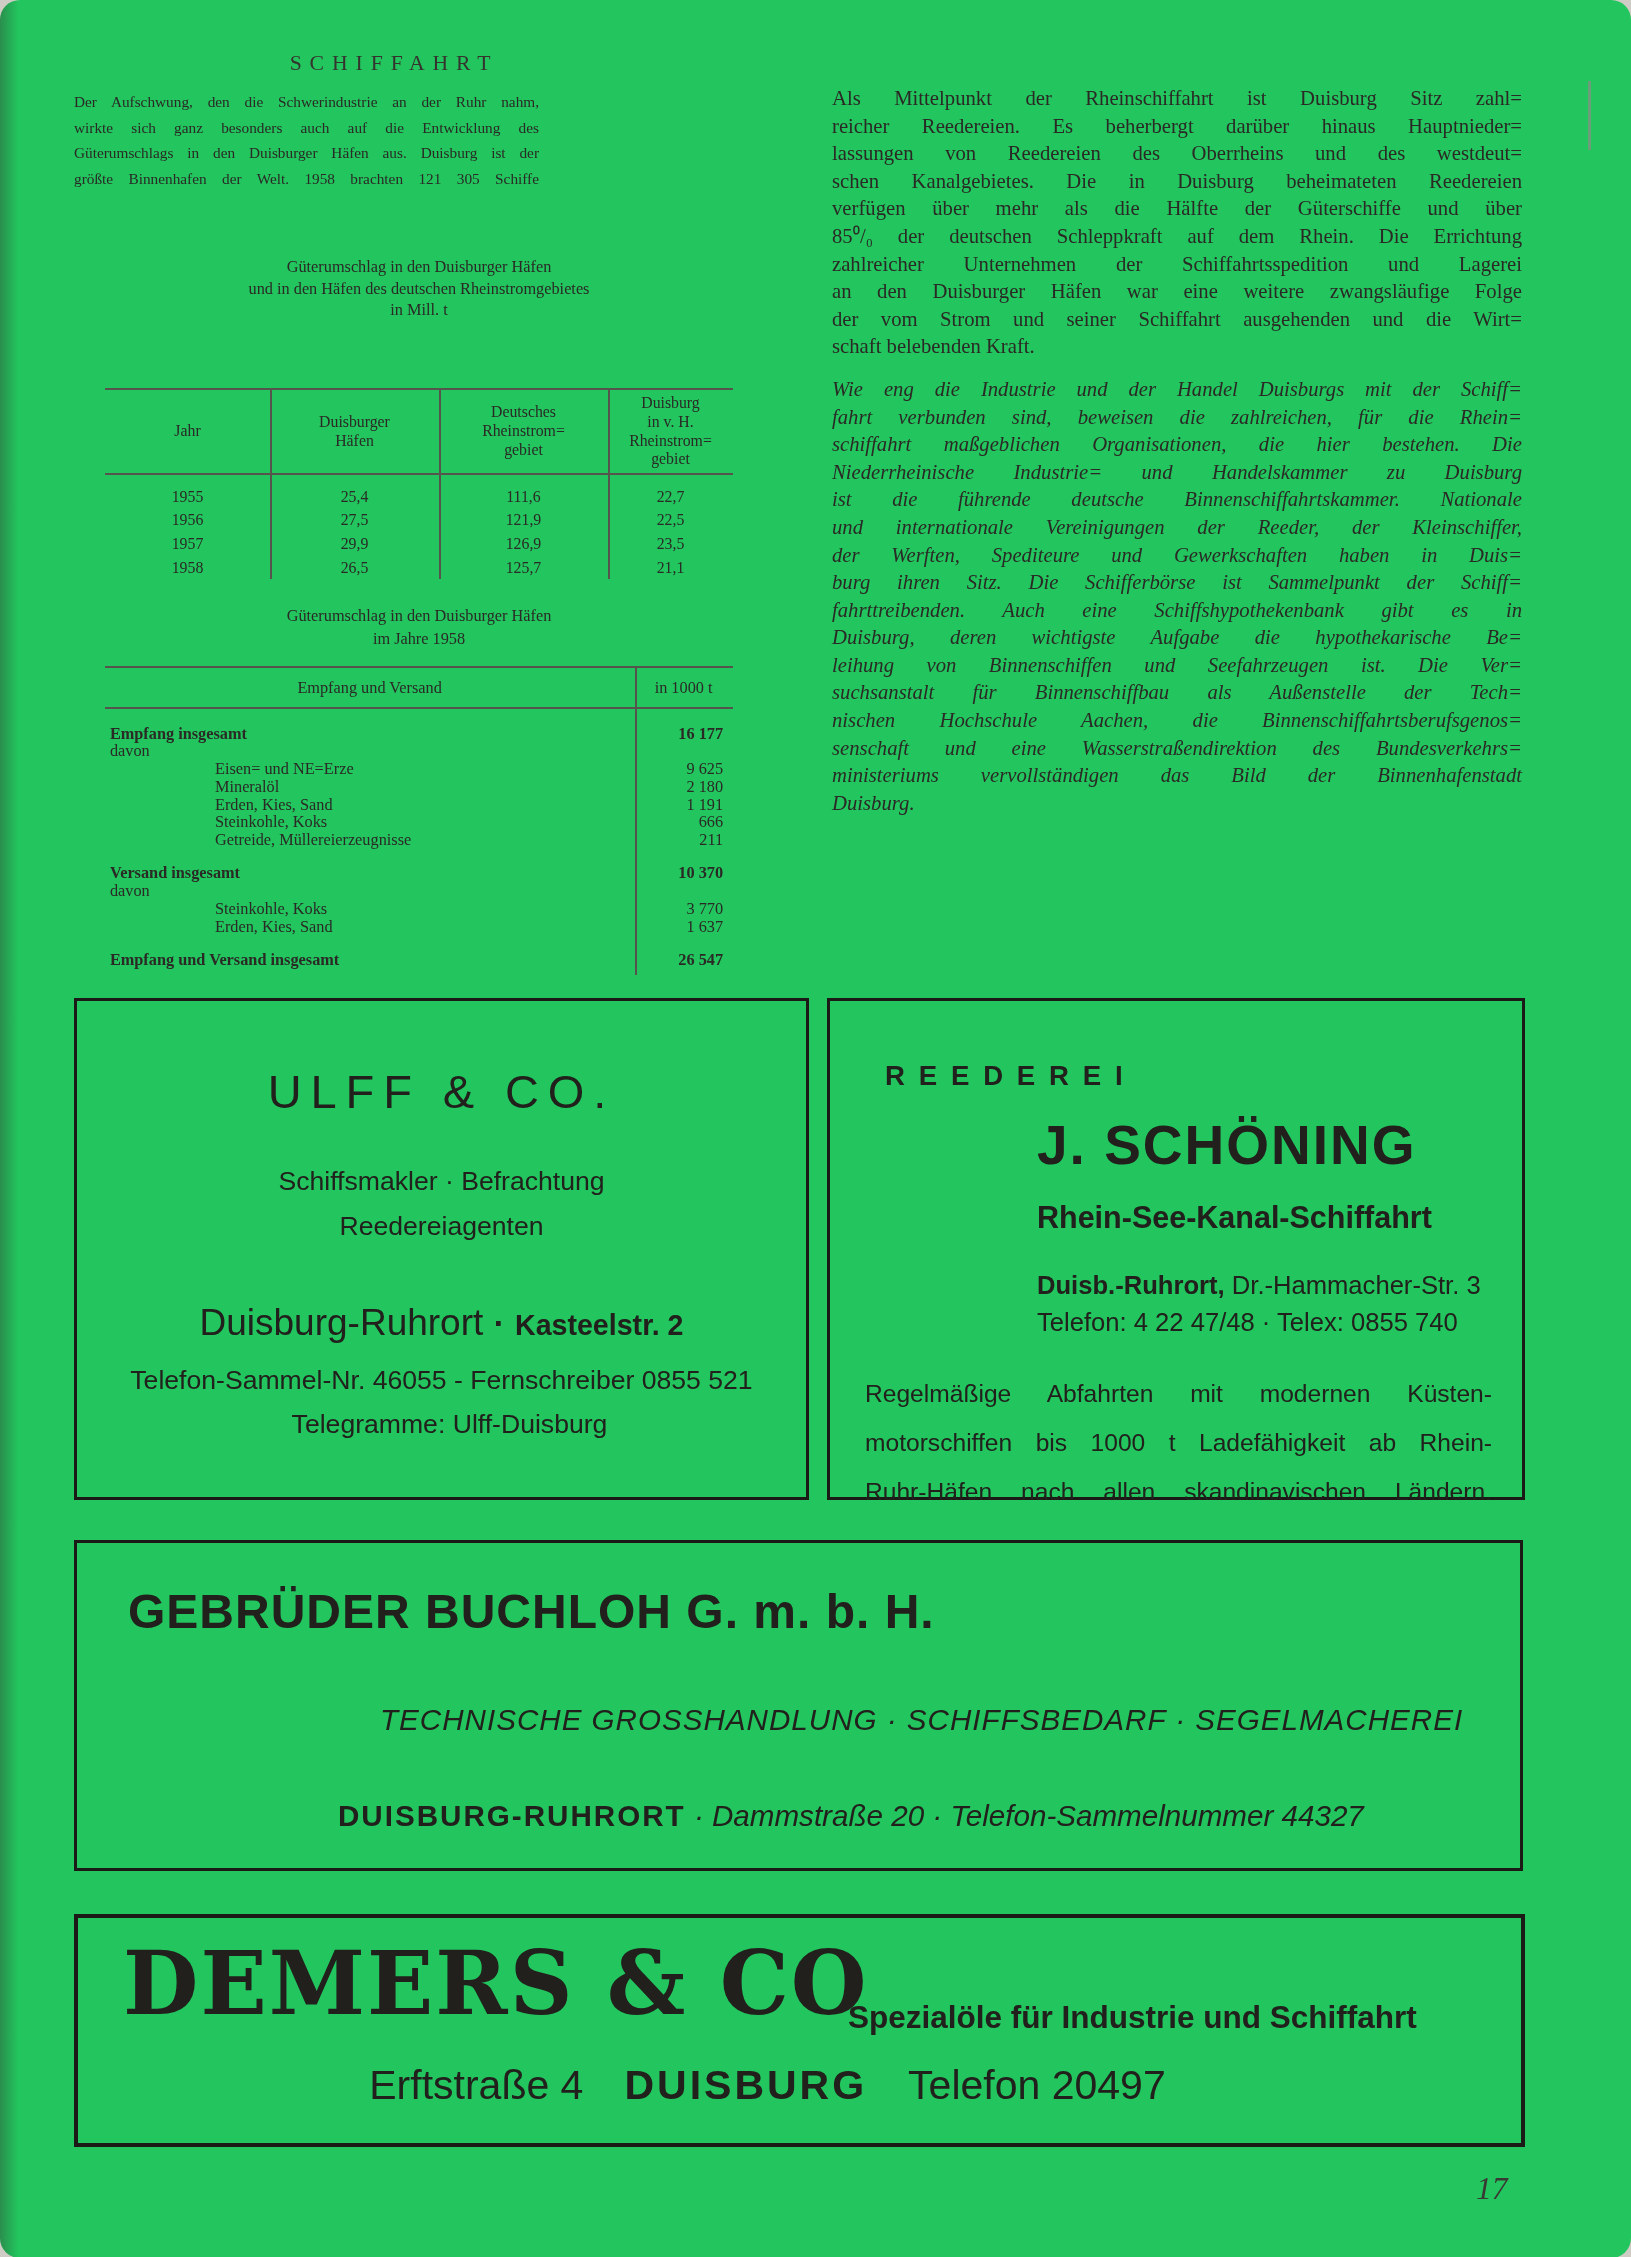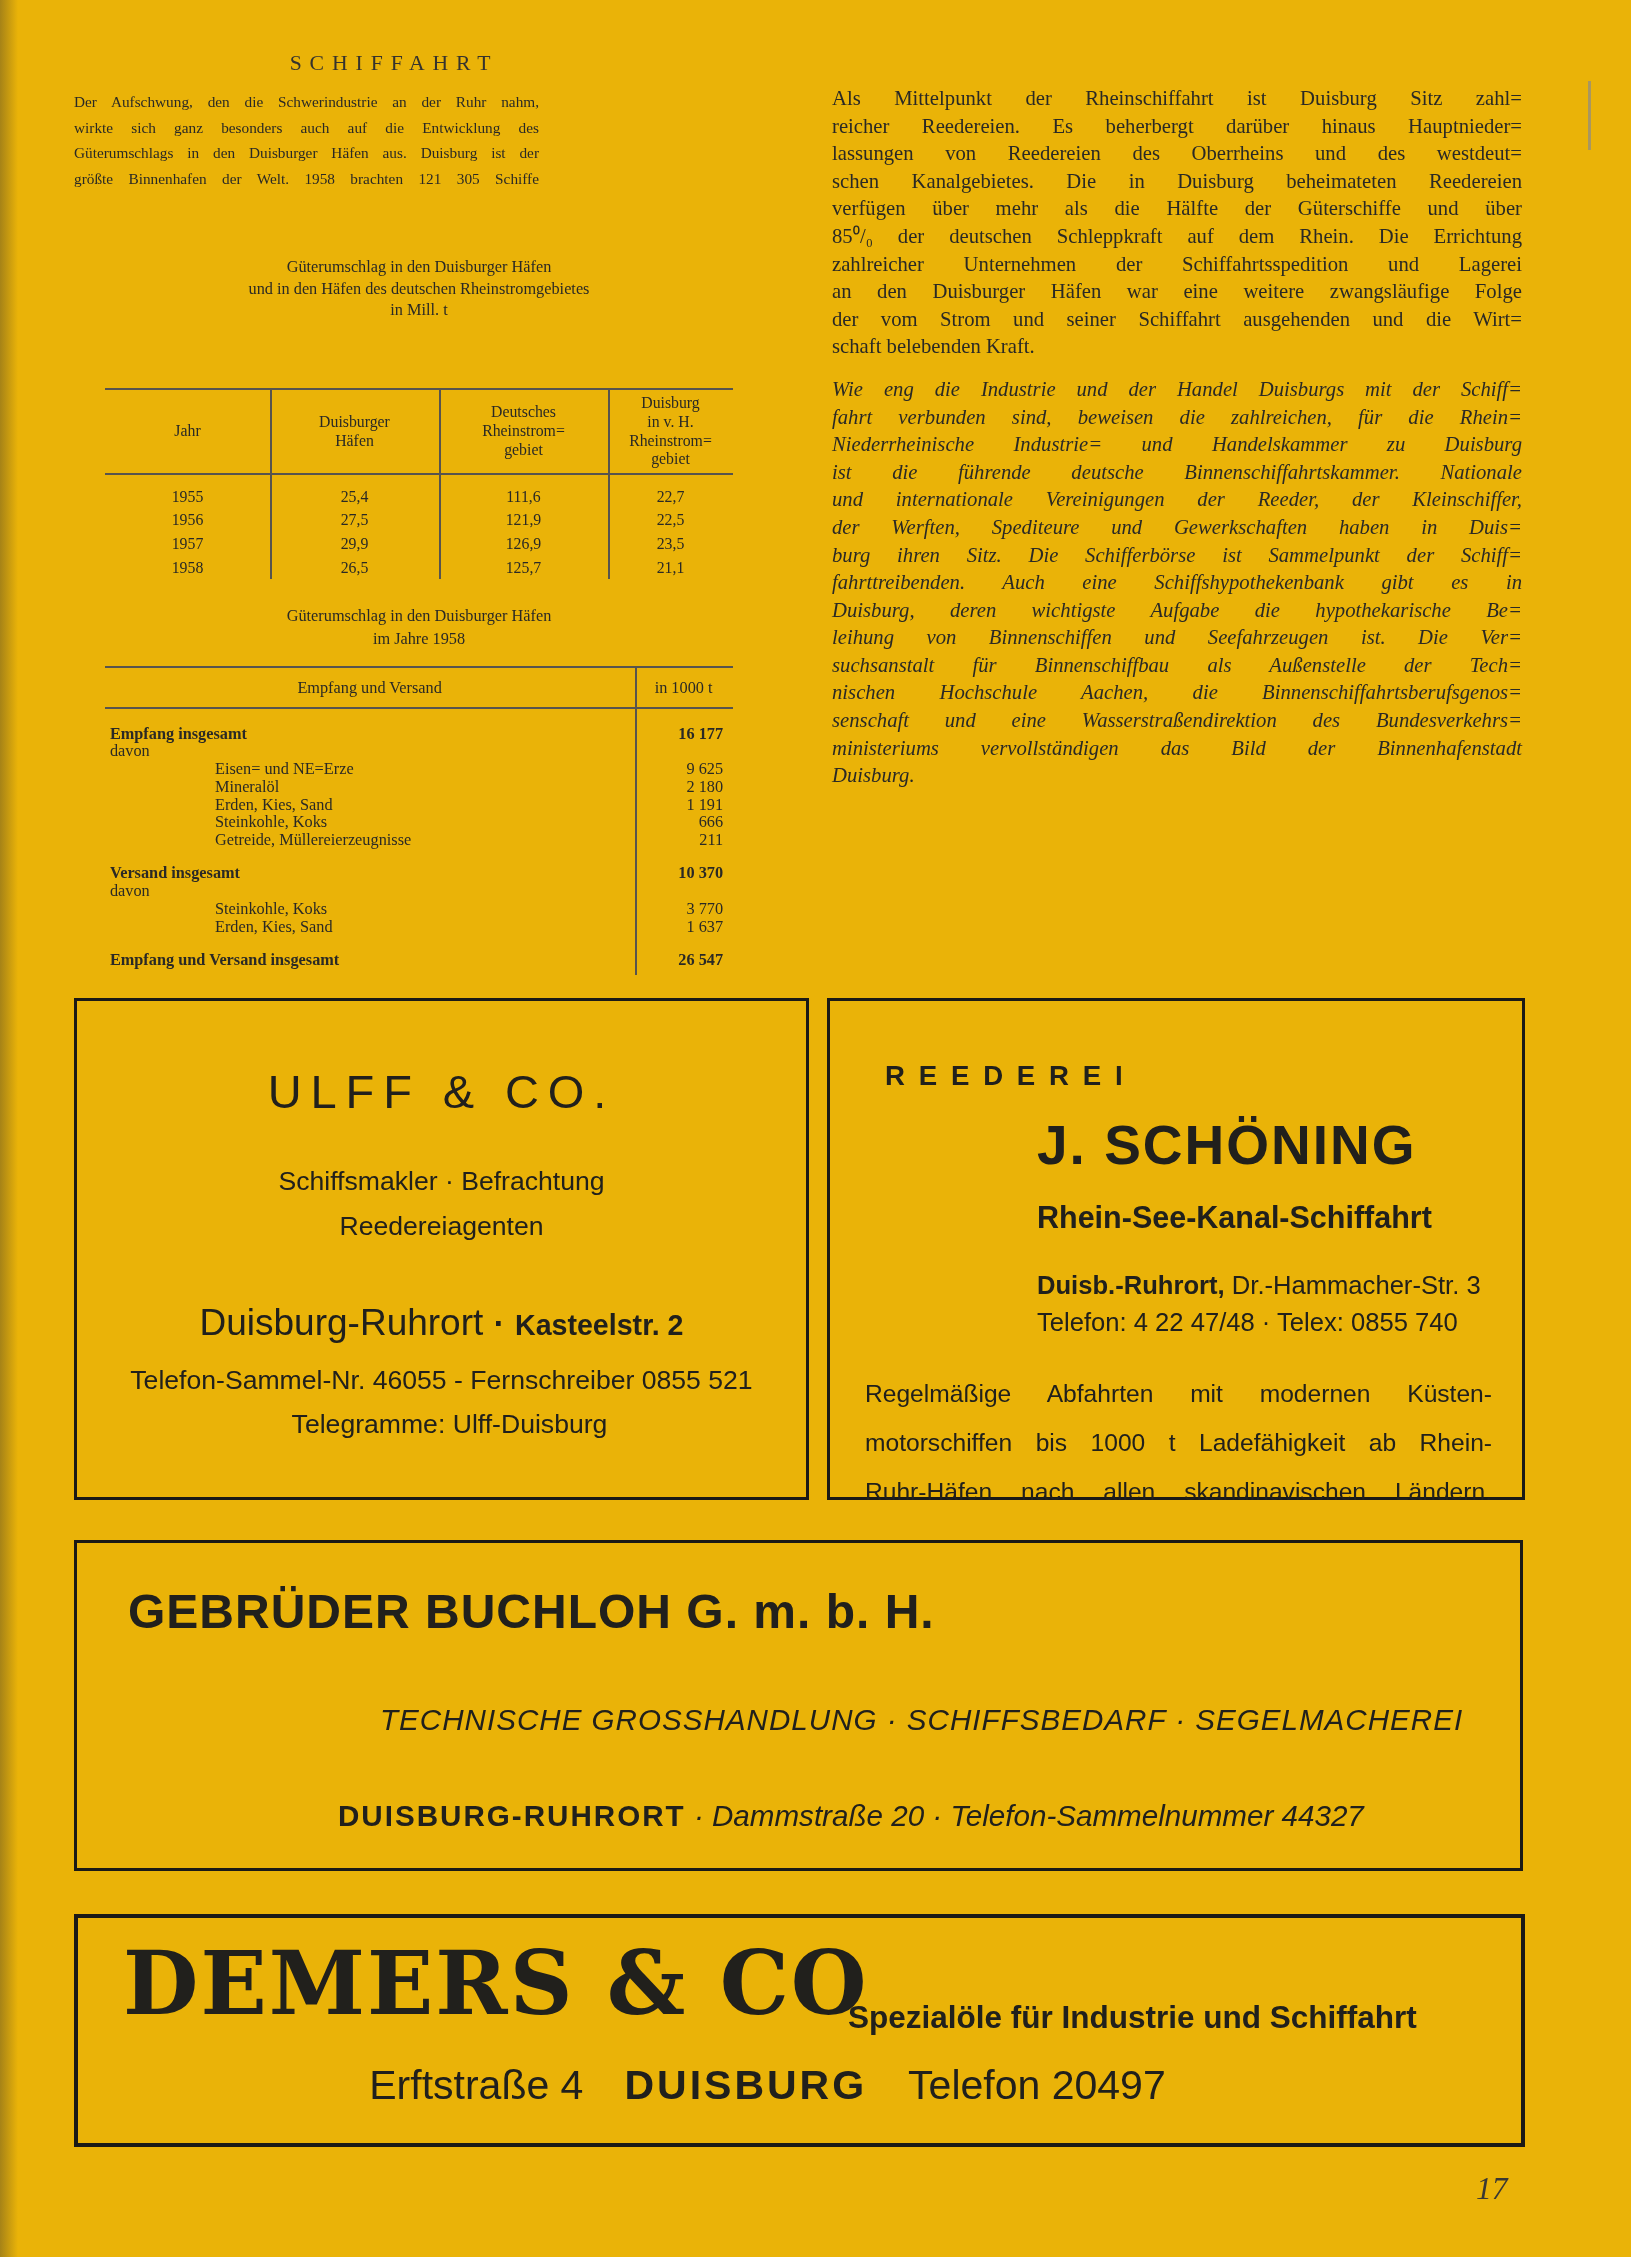--- a/index.html
+++ b/index.html
@@ -1,20 +1,20 @@
 <!DOCTYPE html>
 <html><head>
 <meta charset="utf-8">
 <style>
   html,body { margin:0; padding:0; background:#cfccc6; }
   .page {
     position:relative; width:1631px; height:2258px;
-    background:#eab308;
+    background:#22c55e;
     font-family:"Liberation Serif", serif;
-    color:#2a2925; overflow:hidden;
+    color:#2a2925; overflow:hidden;border-radius:20px;
   }
   .edge-shadow-left { position:absolute; left:0; top:0; width:17.7px; height:100%;
     background:linear-gradient(to right, rgba(55,52,48,.38), rgba(55,52,48,0)); }
   .scan-line { position:absolute; left:1588px; top:81px; width:3px; height:69px;
     background:#8d8b86; opacity:.7; }
 
   .heading { position:absolute; left:74px; top:51px; width:640px; text-align:center;
     font-size:21.7px; letter-spacing:7.9px; color:#35332e; }
 
   .para .line { text-align:justify; text-align-last:justify; }
@@ -291,20 +291,21 @@
         <div class="line">der vom Strom und seiner Schiffahrt ausgehenden und die Wirt=</div>
 
         <div class="line">schaft belebenden Kraft.</div>
       </div>
     <div class="para">
 
         <div class="line">Wie eng die Industrie und der Handel Duisburgs mit der Schiff=</div>
 
         <div class="line">fahrt verbunden sind, beweisen die zahlreichen, für die Rhein=</div>
 
+        <div class="line">schiffahrt maßgeblichen Organisationen, die hier bestehen. Die</div>
 
         <div class="line">Niederrheinische Industrie= und Handelskammer zu Duisburg</div>
 
         <div class="line">ist die führende deutsche Binnenschiffahrtskammer. Nationale</div>
 
         <div class="line">und internationale Vereinigungen der Reeder, der Kleinschiffer,</div>
 
         <div class="line">der Werften, Spediteure und Gewerkschaften haben in Duis=</div>
 
         <div class="line">burg ihren Sitz. Die Schifferbörse ist Sammelpunkt der Schiff=</div>

